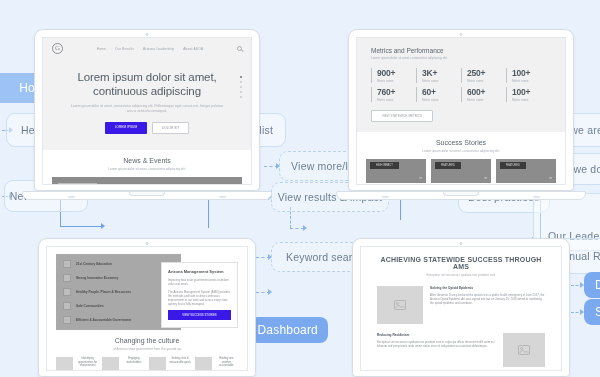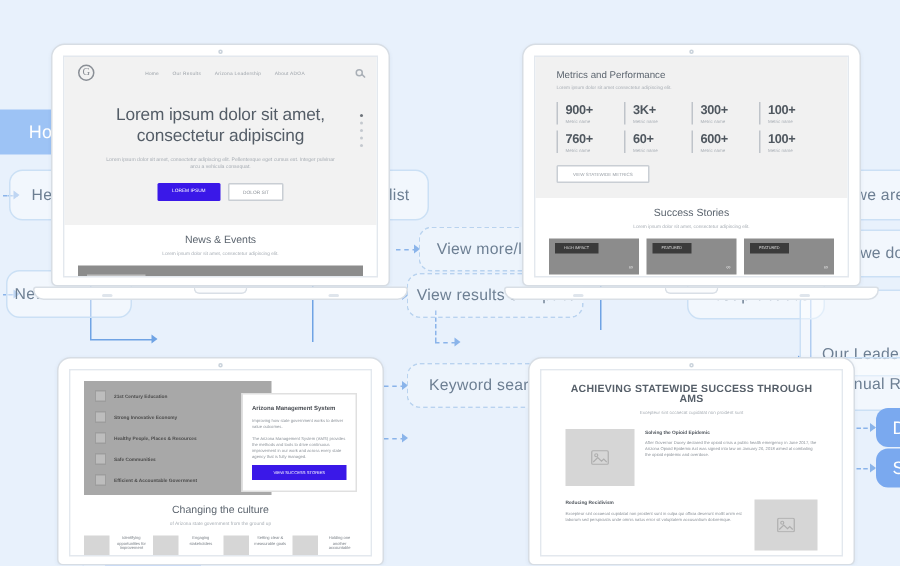--- a/index.html
+++ b/index.html
@@ -271,20 +271,23 @@
   </div>
 
   <div class="flow-node filled" style="left:584px; top:272px; width:70px; height:26px; justify-content:flex-start; padding-left:11px;">
     <span>Download</span>
   </div>
 
   <div class="flow-node filled" style="left:584px; top:299px; width:70px; height:26px; justify-content:flex-start; padding-left:11px;">
     <span>Share</span>
   </div>
 
+  <div class="flow-node filled" style="left:250px; top:317px; width:78px; height:26px; justify-content:flex-end; padding-right:10px;">
+    <span>Dashboard</span>
+  </div>
 
   <div class="flow-node filled" style="left:70px; top:365px; width:64px; height:22px;"></div>
 
   <div class="laptop" style="left:34px; top:29px; width:226px;">
     <div class="lid">
       <div class="cam"></div>
       <div class="screen" style="height:148px;">
 
         <div class="wf-hero">
           <div class="wf-nav">
@@ -292,21 +295,21 @@
             <div class="links">
               <span>Home</span>
               <span>Our Results</span>
               <span>Arizona Leadership</span>
               <span>About ADOA</span>
             </div>
             <div class="mag"></div>
           </div>
 
           <div class="hero-body">
-            <div class="hero-h1">Lorem ipsum dolor sit amet, consectetur adipiscing</div>
+            <div class="hero-h1">Lorem ipsum dolor sit amet, continuous adipiscing</div>
             <div class="hero-sub">Lorem ipsum dolor sit amet, consectetur adipiscing elit. Pellentesque eget cursus est. Integer pulvinar arcu a vehicula consequat.</div>
             <div class="hero-btns">
               <div class="btn-primary">LOREM IPSUM</div>
               <div class="btn-ghost">DOLOR SIT</div>
             </div>
             <div class="hero-dots">
               <i class="on"></i>
               <i></i>
               <i></i>
               <i></i>
@@ -343,21 +346,21 @@
           <div class="metrics-grid">
             <div class="metric">
               <div class="v">900+</div>
               <div class="l">Metric name</div>
             </div>
             <div class="metric">
               <div class="v">3K+</div>
               <div class="l">Metric name</div>
             </div>
             <div class="metric">
-              <div class="v">300+</div>
+              <div class="v">250+</div>
               <div class="l">Metric name</div>
             </div>
             <div class="metric">
               <div class="v">100+</div>
               <div class="l">Metric name</div>
             </div>
             <div class="metric">
               <div class="v">760+</div>
               <div class="l">Metric name</div>
             </div>

